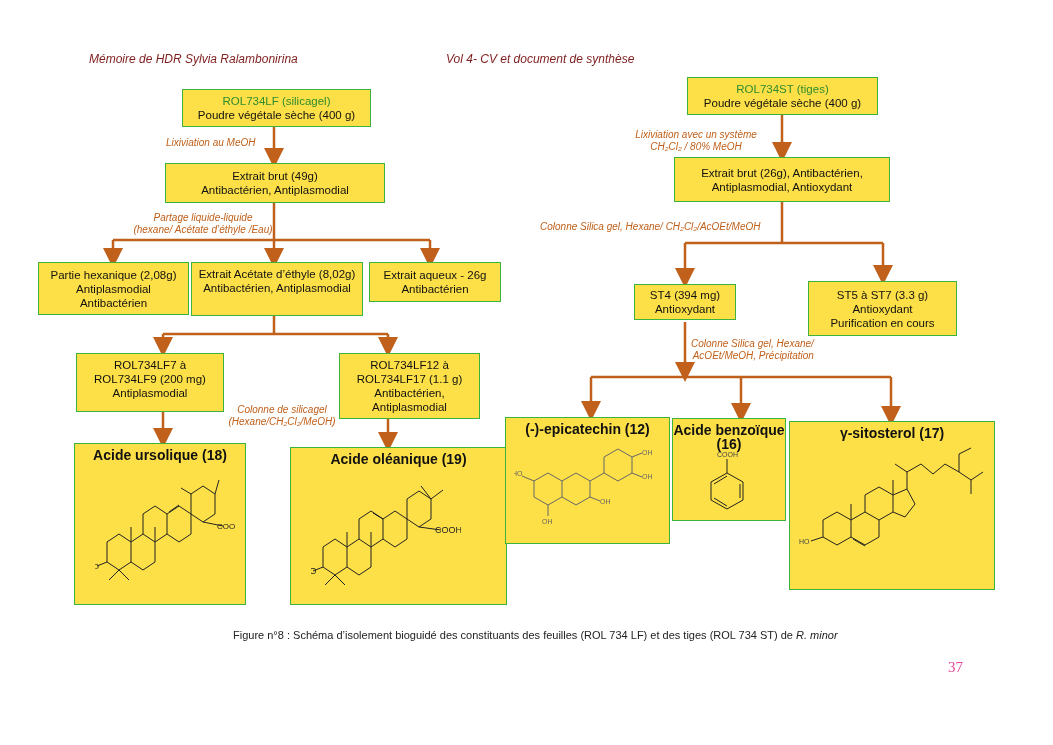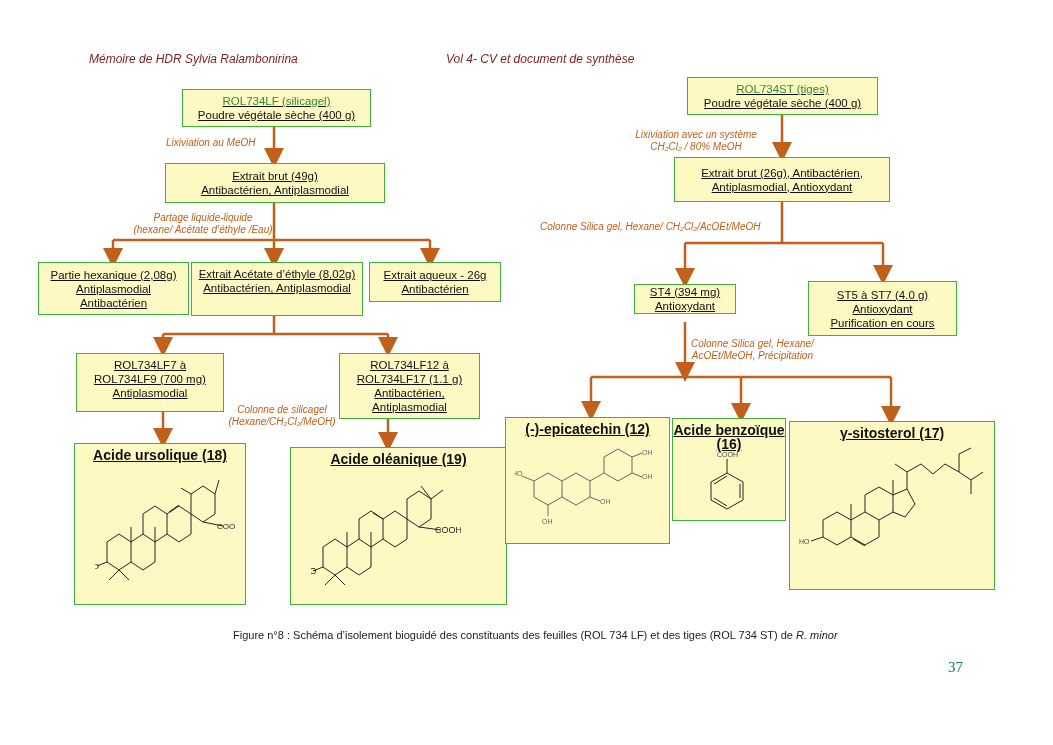--- a/index.html
+++ b/index.html
@@ -1,28 +1,28 @@
 <!DOCTYPE html>
 <html><head>
 <meta charset="utf-8">
 <style>
   html, body { margin: 0; padding: 0; background: #ffffff; }
   body { width: 1053px; height: 745px; position: relative; overflow: hidden;
          font-family: "Liberation Sans", sans-serif; color: #111; }
   .hdr { position: absolute; top: 52px; font-style: italic; font-size: 12px; color: #7f1d1d; }
-  .box { position: absolute; border: 1.5px solid #3cb33c; background: #fef9c3; box-sizing: border-box;
+  .box { position: absolute; border: 1.5px solid #3cb33c; background: #fde047; box-sizing: border-box;
          text-align: center; font-size: 11.5px; line-height: 14px; display: flex; flex-direction: column;
-         justify-content: center; align-items: center; text-decoration: underline; }
+         justify-content: center; align-items: center; }
   .box.top { justify-content: flex-start; padding-top: 4px; align-items: center; }
   .green { color: #2e8b2e; }
   .lbl { position: absolute; font-style: italic; font-size: 10px; color: #c0601a; line-height: 12px; text-align: center; }
   .cmp-title { font-weight: bold; font-size: 14px; }
   svg.lines { position: absolute; left: 0; top: 0; }
   .caption { position: absolute; top: 629px; left: 233px; font-size: 11px; color: #222; }
-  .pagenum { position: absolute; top: 659px; left: 948px; font-family: "Liberation Serif", serif; font-size: 15px; color: #0f766e; }
+  .pagenum { position: absolute; top: 659px; left: 948px; font-family: "Liberation Serif", serif; font-size: 15px; color: #ec4899; }
   .mol { position: absolute; }
 </style>
 </head>
 <body>
 
 <div class="hdr" style="left:89px">Mémoire de HDR Sylvia Ralambonirina</div>
 <div class="hdr" style="left:446px">Vol 4- CV et document de synthèse</div>
 
 <svg class="lines" width="1053" height="745">
   <defs>
@@ -79,21 +79,21 @@
 <div class="box top" style="left:191px;top:262px;width:172px;height:54px">
   <span>Extrait Acétate d’éthyle (8,02g)</span>
   <span>Antibactérien, Antiplasmodial</span>
 </div>
 <div class="box" style="left:369px;top:262px;width:132px;height:40px">
   <span>Extrait aqueux - 26g</span>
   <span>Antibactérien</span>
 </div>
 <div class="box top" style="left:76px;top:353px;width:148px;height:59px">
   <span>ROL734LF7 à</span>
-  <span>ROL734LF9 (700 mg)</span>
+  <span>ROL734LF9 (200 mg)</span>
   <span>Antiplasmodial</span>
 </div>
 <div class="box top" style="left:339px;top:353px;width:141px;height:66px">
   <span>ROL734LF12 à</span>
   <span>ROL734LF17 (1.1 g)</span>
   <span>Antibactérien,</span>
   <span>Antiplasmodial</span>
 </div>
 <div class="lbl" style="left:226px;top:404px;width:112px">
   <div>Colonne de silicagel</div>
@@ -153,30 +153,30 @@
 </div>
 <div class="lbl" style="left:632px;top:129px;width:128px">
   <div>Lixiviation avec un système</div>
   <div>CH₂Cl₂ / 80% MeOH</div>
 </div>
 <div class="box" style="left:674px;top:157px;width:216px;height:45px">
   <span>Extrait brut (26g), Antibactérien,</span>
   <span>Antiplasmodial, Antioxydant</span>
 </div>
 <div class="lbl" style="left:540px;top:221px">Colonne Silica gel, Hexane/ CH₂Cl₂/AcOEt/MeOH</div>
-<div class="box" style="left:634px;top:284px;width:102px;height:30px">
+<div class="box" style="left:634px;top:284px;width:102px;height:36px">
   <span>ST4 (394 mg)</span>
   <span>Antioxydant</span>
 </div>
 <div class="box" style="left:808px;top:281px;width:149px;height:55px">
-  <span>ST5 à ST7 (4.0 g)</span>
+  <span>ST5 à ST7 (3.3 g)</span>
   <span>Antioxydant</span>
   <span>Purification en cours</span>
 </div>
-<div class="lbl" style="left:691px;top:338px;text-align:center">
+<div class="lbl" style="left:691px;top:338px;text-align:right">
   <div>Colonne Silica gel, Hexane/</div>
   <div>AcOEt/MeOH, Précipitation</div>
 </div>
 
 <div class="box top" style="left:505px;top:417px;width:165px;height:127px">
   <span class="cmp-title">(-)-epicatechin (12)</span>
   <svg class="mol" style="left:8px;top:18px" width="150" height="100" viewBox="0 0 150 100">
     <g stroke="#666" stroke-width="1" fill="none">
       <path d="M20,45 L34,37 L48,45 L48,61 L34,69 L20,61 Z"></path>
       <path d="M48,45 L62,37 L76,45 L76,61 L62,69 L48,61"></path>

